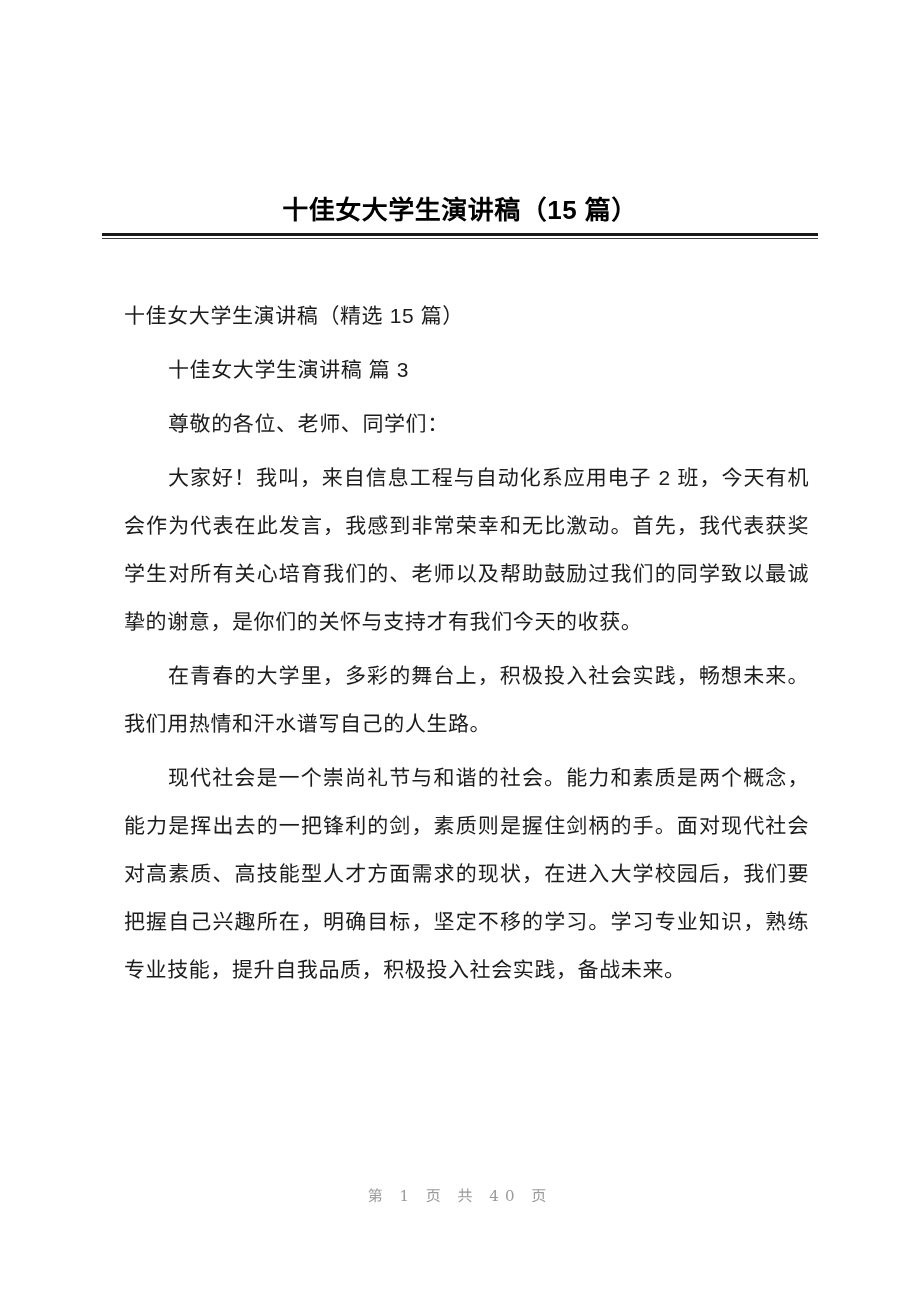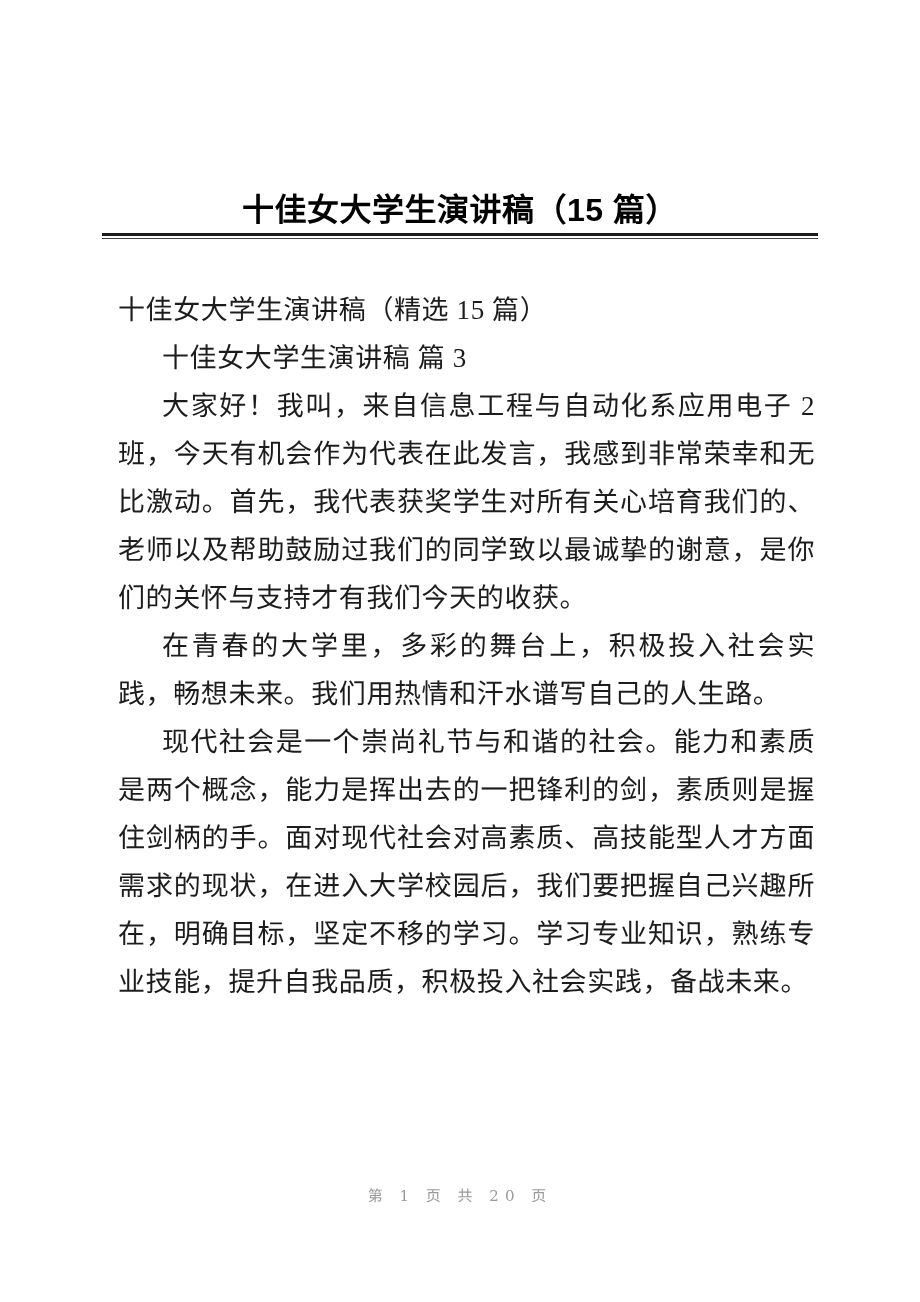--- a/index.html
+++ b/index.html
@@ -22,21 +22,21 @@
   
   .doc-title-block {
     position: absolute;
     left: 102px;
     top: 193px;
     width: 716px;
   }
 
   .doc-title {
     font-family: "Liberation Sans", "DejaVu Sans", sans-serif;
-    font-size: 32px;
+    font-size: 26px;
     font-weight: bold;
     color: #000000;
     text-align: center;
     line-height: 34px;
     letter-spacing: 0.5px;
     white-space: nowrap;
   }
 
   
   .title-rule {
@@ -49,27 +49,27 @@
 
   
   .body-area {
     position: absolute;
     left: 118px;
     top: 286px;
     width: 697px;
   }
 
   .para {
-    font-family: Liberation Serif, serif;
-    font-size: 27px;
+    font-family: Liberation Sans, sans-serif;
+    font-size: 21px;
     line-height: 48px;
     color: #1c1c1c;
     text-align: justify;
     text-justify: inter-ideograph;
-    margin: 0;
+    margin: 6px;
     letter-spacing: 0.6px;
   }
 
   .para.indent-0 { text-indent: 0; }
   .para.indent-2 { text-indent: 44px; }
 
   
   .footer {
     position: absolute;
     left: 0;
@@ -96,27 +96,28 @@
     <div class="doc-title">十佳女大学生演讲稿（15 篇）</div>
     <div class="title-rule"></div>
   </div>
 
   <div class="body-area">
 
     <p class="para indent-0">十佳女大学生演讲稿（精选 15 篇）</p>
 
     <p class="para indent-2">十佳女大学生演讲稿  篇 3</p>
 
+    <p class="para indent-2">尊敬的各位、老师、同学们：</p>
 
     <p class="para indent-2">大家好！我叫，来自信息工程与自动化系应用电子 2 班，今天有机会作为代表在此发言，我感到非常荣幸和无比激动。首先，我代表获奖学生对所有关心培育我们的、老师以及帮助鼓励过我们的同学致以最诚挚的谢意，是你们的关怀与支持才有我们今天的收获。</p>
 
     <p class="para indent-2">在青春的大学里，多彩的舞台上，积极投入社会实践，畅想未来。我们用热情和汗水谱写自己的人生路。</p>
 
     <p class="para indent-2">现代社会是一个崇尚礼节与和谐的社会。能力和素质是两个概念，能力是挥出去的一把锋利的剑，素质则是握住剑柄的手。面对现代社会对高素质、高技能型人才方面需求的现状，在进入大学校园后，我们要把握自己兴趣所在，明确目标，坚定不移的学习。学习专业知识，熟练专业技能，提升自我品质，积极投入社会实践，备战未来。</p>
 
 
   </div>
 
   <div class="footer">
-    <span class="footer-text">第 1 页 共 20 页</span>
+    <span class="footer-text">第 1 页 共 40 页</span>
   </div>
 
 </div>
 
 </body></html>

